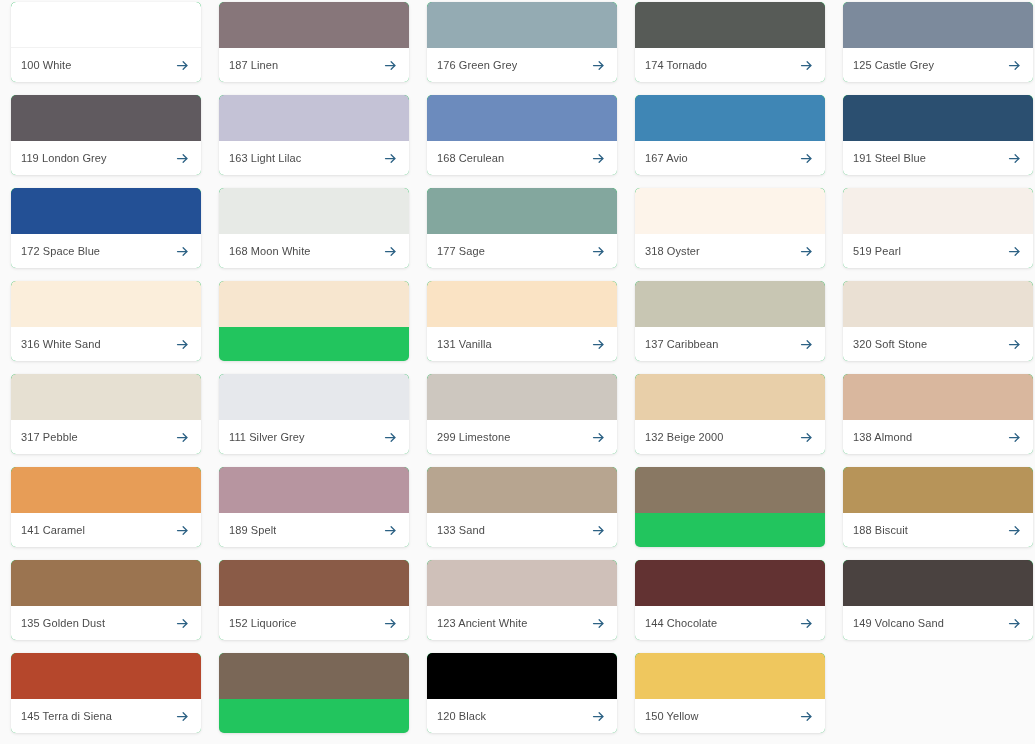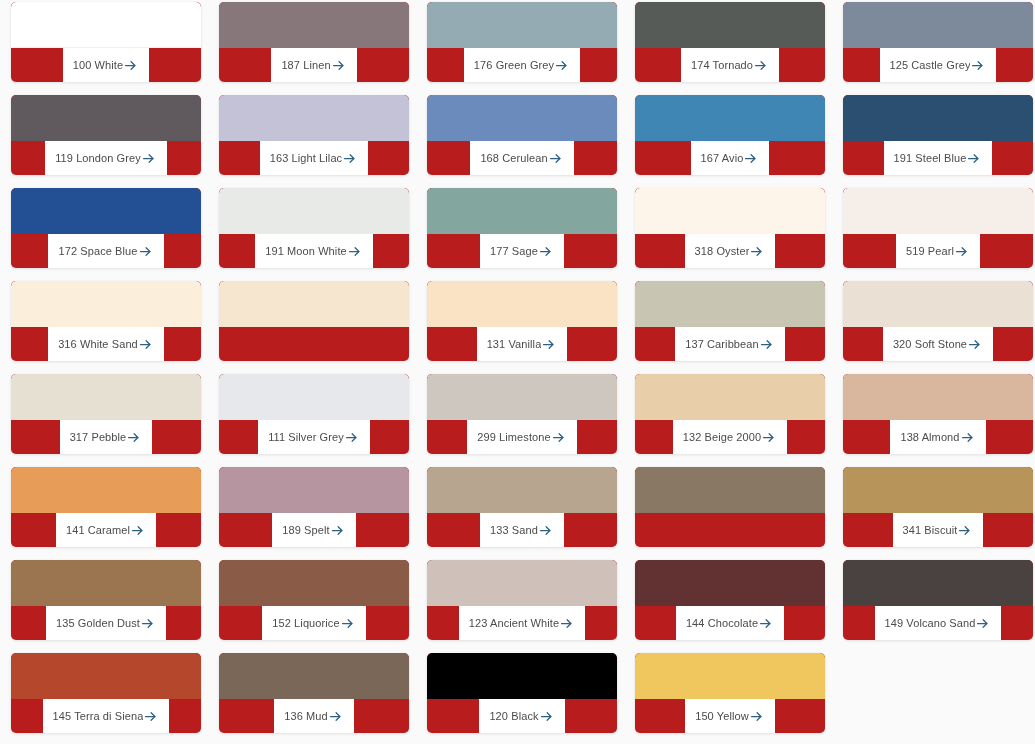--- a/index.html
+++ b/index.html
@@ -17,28 +17,27 @@
     grid-template-columns: repeat(5, 190px);
     column-gap: 18px;
     row-gap: 13px;
     padding: 2px 5px 0 11px;
     width: 1035px;
   }
 
   .swatch-card {
     width: 190px;
     height: 80px;
-    background: #b91c1c;
+    background: #22c55e;
     border-radius: 5px;
     box-shadow: 0 1px 3px rgba(0,0,0,0.10), 0 0 1px rgba(0,0,0,0.08);
     overflow: hidden;
     display: flex;
     flex-direction: column;
     cursor: pointer;
-    align-items: center;
   }
 
   .swatch-color {
     height: 46px;
     width: 100%;
     flex: none;
     border-top-left-radius: 5px;
     border-top-right-radius: 5px;
   }
 
@@ -207,21 +206,21 @@
           <svg viewBox="0 0 24 24" fill="none" stroke="currentColor" stroke-width="2" stroke-linecap="round" stroke-linejoin="round">
             <line x1="4" y1="12" x2="19" y2="12"></line>
             <polyline points="13 6 19 12 13 18"></polyline>
           </svg>
         </span>
       </div>
     </div>
     <div class="swatch-card">
       <div class="swatch-color" style="background: rgb(231, 234, 230);"></div>
       <div class="swatch-footer">
-        <span class="swatch-label">191 Moon White</span>
+        <span class="swatch-label">168 Moon White</span>
         <span class="arrow-icon" style="color: rgb(44, 97, 132);">
           <svg viewBox="0 0 24 24" fill="none" stroke="currentColor" stroke-width="2" stroke-linecap="round" stroke-linejoin="round">
             <line x1="4" y1="12" x2="19" y2="12"></line>
             <polyline points="13 6 19 12 13 18"></polyline>
           </svg>
         </span>
       </div>
     </div>
     <div class="swatch-card">
       <div class="swatch-color" style="background: rgb(131, 167, 158);"></div>
@@ -405,21 +404,21 @@
           </svg>
         </span>
       </div>
     </div>
     <div class="swatch-card">
       <div class="swatch-color" style="background: rgb(137, 120, 99);"></div>
     </div>
     <div class="swatch-card">
       <div class="swatch-color" style="background: rgb(183, 148, 89);"></div>
       <div class="swatch-footer">
-        <span class="swatch-label">341 Biscuit</span>
+        <span class="swatch-label">188 Biscuit</span>
         <span class="arrow-icon" style="color: rgb(44, 97, 132);">
           <svg viewBox="0 0 24 24" fill="none" stroke="currentColor" stroke-width="2" stroke-linecap="round" stroke-linejoin="round">
             <line x1="4" y1="12" x2="19" y2="12"></line>
             <polyline points="13 6 19 12 13 18"></polyline>
           </svg>
         </span>
       </div>
     </div>
     <div class="swatch-card">
       <div class="swatch-color" style="background: rgb(155, 116, 80);"></div>
@@ -488,29 +487,20 @@
         <span class="arrow-icon" style="color: rgb(44, 97, 132);">
           <svg viewBox="0 0 24 24" fill="none" stroke="currentColor" stroke-width="2" stroke-linecap="round" stroke-linejoin="round">
             <line x1="4" y1="12" x2="19" y2="12"></line>
             <polyline points="13 6 19 12 13 18"></polyline>
           </svg>
         </span>
       </div>
     </div>
     <div class="swatch-card">
       <div class="swatch-color" style="background: rgb(122, 103, 87);"></div>
-      <div class="swatch-footer">
-        <span class="swatch-label">136 Mud</span>
-        <span class="arrow-icon" style="color: rgb(44, 97, 132);">
-          <svg viewBox="0 0 24 24" fill="none" stroke="currentColor" stroke-width="2" stroke-linecap="round" stroke-linejoin="round">
-            <line x1="4" y1="12" x2="19" y2="12"></line>
-            <polyline points="13 6 19 12 13 18"></polyline>
-          </svg>
-        </span>
-      </div>
     </div>
     <div class="swatch-card">
       <div class="swatch-color" style="background: rgb(0, 0, 0);"></div>
       <div class="swatch-footer">
         <span class="swatch-label">120 Black</span>
         <span class="arrow-icon" style="color: rgb(44, 97, 132);">
           <svg viewBox="0 0 24 24" fill="none" stroke="currentColor" stroke-width="2" stroke-linecap="round" stroke-linejoin="round">
             <line x1="4" y1="12" x2="19" y2="12"></line>
             <polyline points="13 6 19 12 13 18"></polyline>
           </svg>

